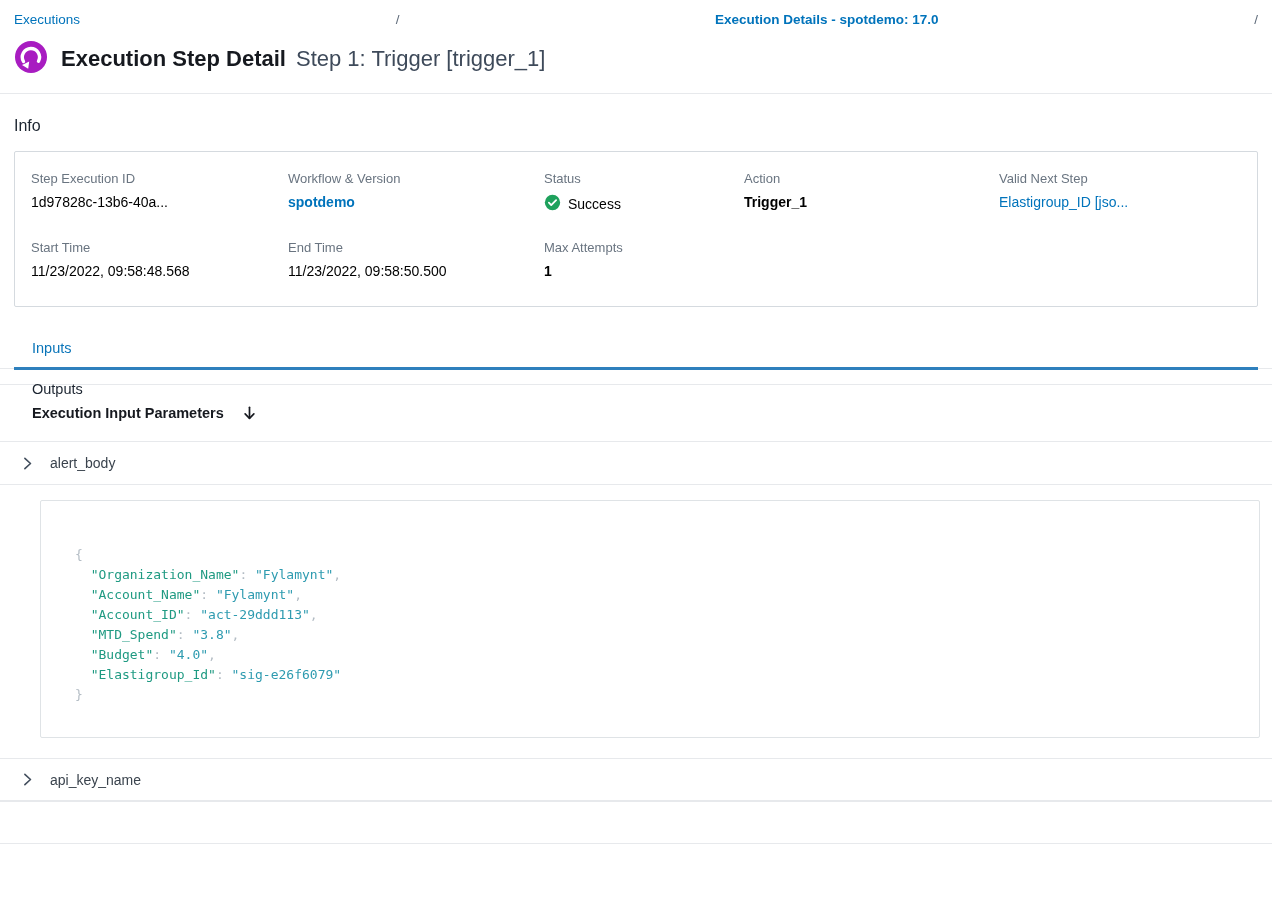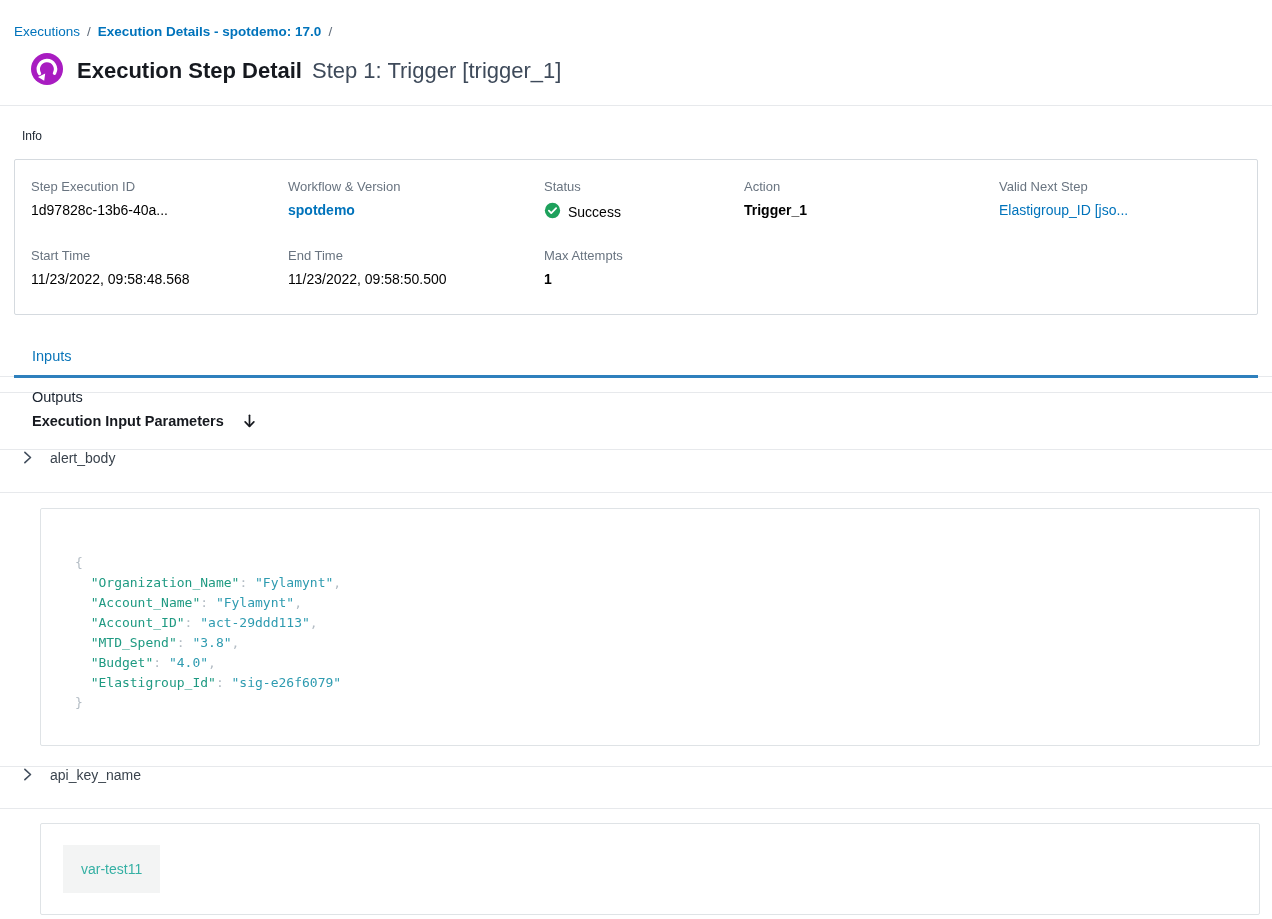--- a/index.html
+++ b/index.html
@@ -11,53 +11,53 @@
   .page {
     width: 1272px;
     height: 919px;
     background: #fff;
     overflow: hidden;
     position: relative;
   }
 
   
   .breadcrumb {
-    padding: 24px 14px 0 14px;
+    padding: 12px 14px 0 14px;
     font-size: 13.5px;
     display: flex;
     align-items: center;
     gap: 7px;
+    justify-content: space-between;
   }
   .breadcrumb a { color: #0073bb; text-decoration: none; cursor: pointer; }
   .breadcrumb a.crumb-current { font-weight: 700; }
   .breadcrumb .sep { color: #5f6b7a; }
 
   
   .title-row {
     display: flex;
     align-items: center;
     gap: 13px;
     padding: 13px 14px 15px 14px;
-    margin-left: 16px;
   }
   .title-row h1 {
     font-size: 22px;
     font-weight: 400;
     display: flex;
     align-items: baseline;
     gap: 10px;
   }
   .page-title { font-weight: 700; color: #16191f; }
   .page-subtitle { font-weight: 400; color: #3e4a5a; }
   .full-divider { border: none; border-top: 1px solid #e7e9ec; }
 
   
   .info-heading {
-    padding: 23px 14px 16px 22px;
-    font-size: 12px;
+    padding: 23px 14px 16px 14px;
+    font-size: 16px;
     font-weight: 500;
     color: #1c2530;
   }
   .info-card {
     margin: 0 14px;
     border: 1px solid #d5dadf;
     border-radius: 2px;
     padding: 19px 16px 27px 16px;
     display: grid;
     grid-template-columns: 257px 256px 200px 255px 1fr;
@@ -110,20 +110,21 @@
     height: 58px;
     padding: 0 14px 0 32px;
     border-top: 1px solid #e7e9ec;
     border-bottom: 1px solid #e7e9ec;
     font-size: 14.5px;
     font-weight: 600;
     color: #16191f;
   }
   .param-row {
     display: flex;
+    align-items: center;
     gap: 15px;
     height: 43px;
     padding: 0 14px 0 20px;
     border-bottom: 1px solid #e7e9ec;
     font-size: 14px;
     color: #3a434d;
     cursor: pointer;
   }
   .param-row.top-bordered { border-top: 1px solid #e7e9ec; }
   .chev { display: inline-flex; }
@@ -274,23 +275,20 @@
 
     <div class="param-row top-bordered">
       <span class="chev">
         <svg width="15" height="15" viewBox="0 0 16 16">
           <path d="M5.2 2.5l6 5.5-6 5.5" stroke="#414d5c" stroke-width="1.7" fill="none" stroke-linecap="round" stroke-linejoin="round"></path>
         </svg>
       </span>
       <span>api_key_name</span>
     </div>
 
-    <div class="value-panel">
-      <span class="value-chip">var-test11</span>
-    </div>
 
     <div class="param-row top-bordered">
       
       
     </div>
   </div>
 
 </div>
 
 </body></html>

